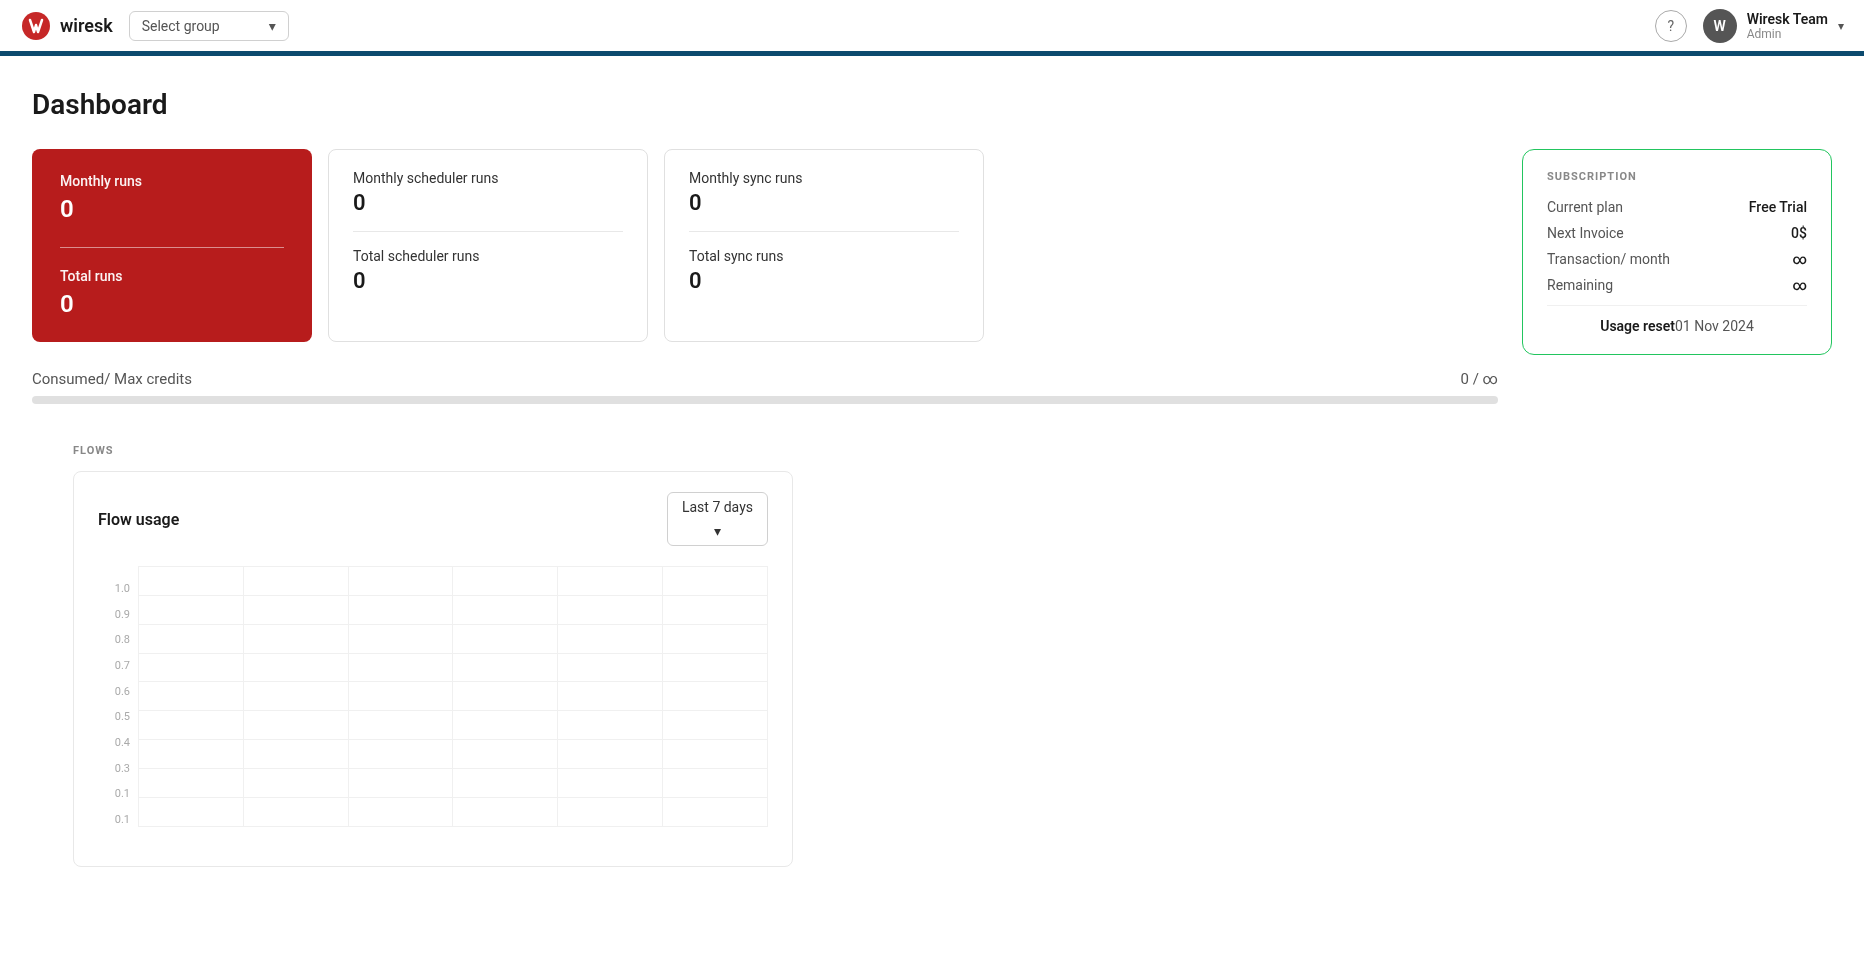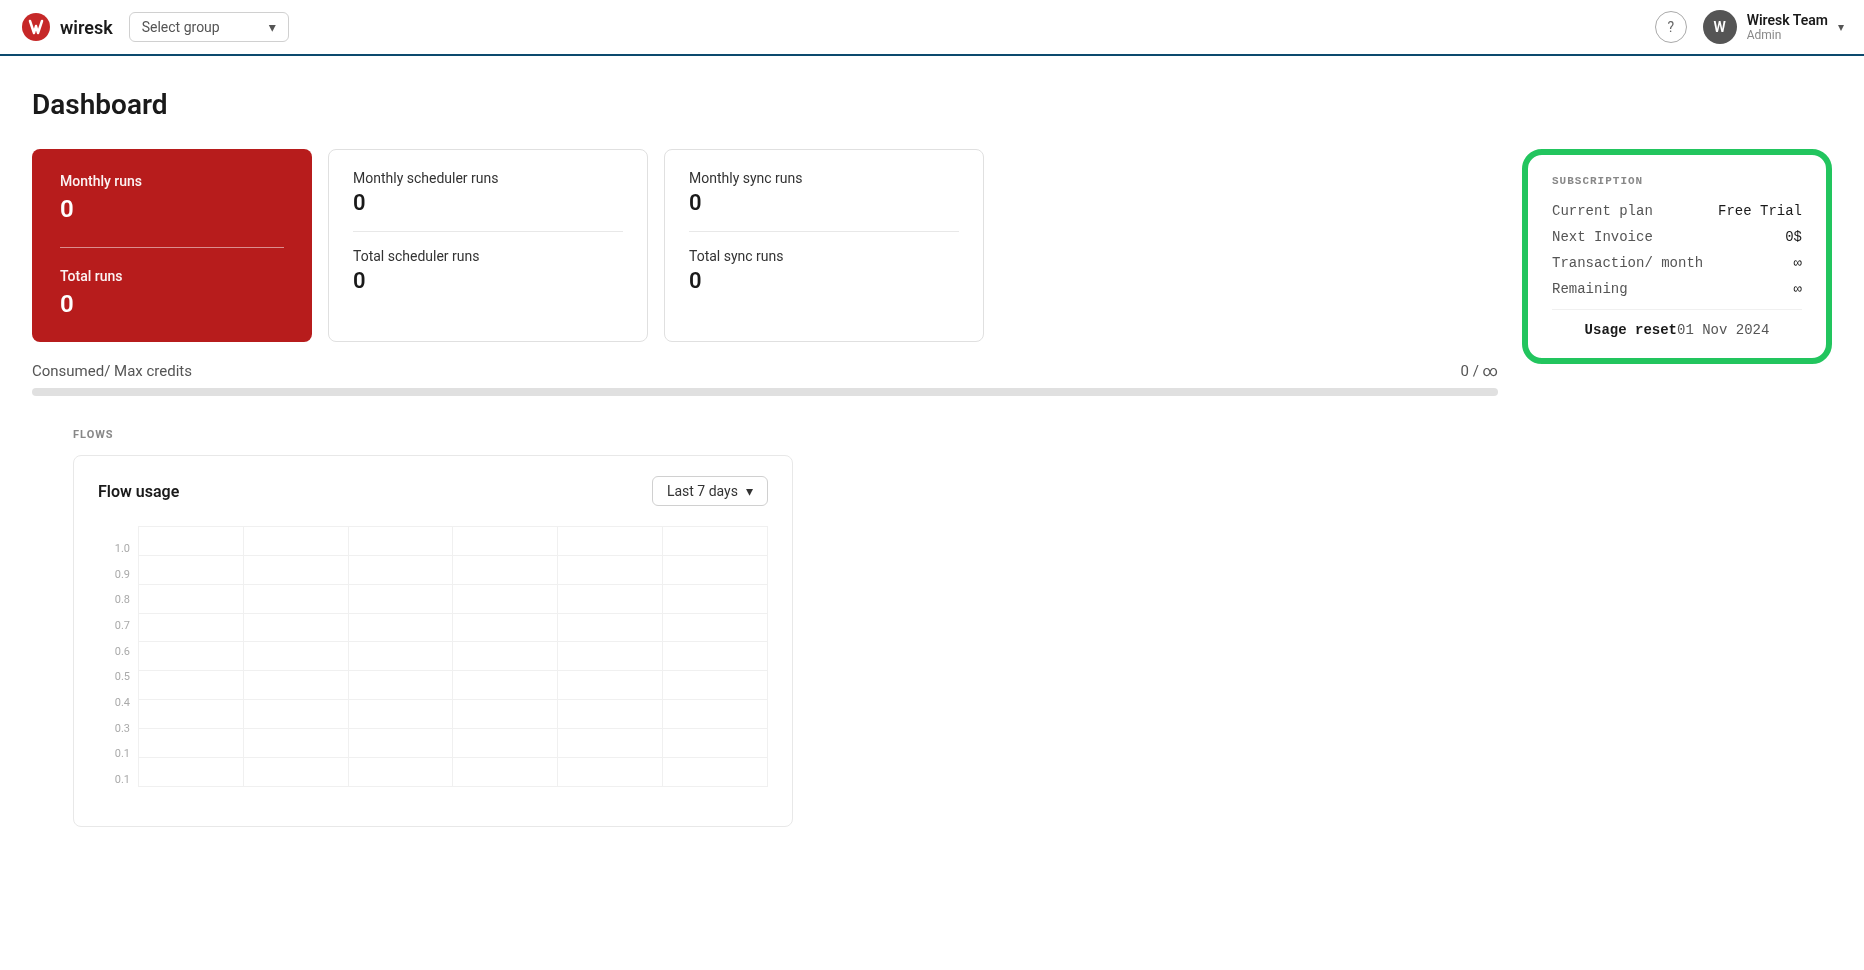--- a/index.html
+++ b/index.html
@@ -10,21 +10,21 @@
       font-size: 14px;
     }
 
     
     .header {
       display: flex;
       align-items: center;
       justify-content: space-between;
       padding: 0 20px;
       height: 56px;
-      border-bottom: 2px solid #0c4a6e;
+      border-bottom: 5px solid #0c4a6e;
     }
     .header-left {
       display: flex;
       align-items: center;
       gap: 16px;
     }
     .logo {
       display: flex;
       align-items: center;
       gap: 8px;
@@ -206,26 +206,25 @@
     }
     .credits-bar-fill {
       background: #ccc;
       border-radius: 4px;
       height: 8px;
       width: 0%;
     }
 
     
     .subscription-card {
-      border: 6px solid #22c55e;
-      border-radius: 20px;
+      border: 1px solid #22c55e;
+      border-radius: 12px;
       padding: 20px 24px;
       min-width: 300px;
       flex: 0 0 300px;
-      font-family: Liberation Mono, monospace;
     }
     .subscription-title {
       font-size: 11px;
       font-weight: 700;
       letter-spacing: 1px;
       color: #888;
       text-transform: uppercase;
       margin-bottom: 16px;
     }
     .sub-row {
@@ -291,20 +290,21 @@
     .period-selector {
       display: flex;
       align-items: center;
       gap: 8px;
       border: 1px solid #d0d0d0;
       border-radius: 6px;
       padding: 6px 14px;
       cursor: pointer;
       font-size: 14px;
       color: #333;
+      flex-direction: column;
     }
 
     
     .chart-area {
       position: relative;
       height: 280px;
     }
     .chart-grid {
       position: absolute;
       left: 40px;
@@ -359,21 +359,21 @@
 
     
     .top-content {
       display: flex;
       gap: 24px;
       align-items: flex-start;
     }
     .left-stats {
       display: flex;
       flex-direction: column;
-      gap: 16px;
+      gap: 24px;
       flex: 1;
     }
     .stats-cards-row {
       display: flex;
       gap: 16px;
       align-items: stretch;
     }
     .right-sub {
       flex: 0 0 310px;
     }

